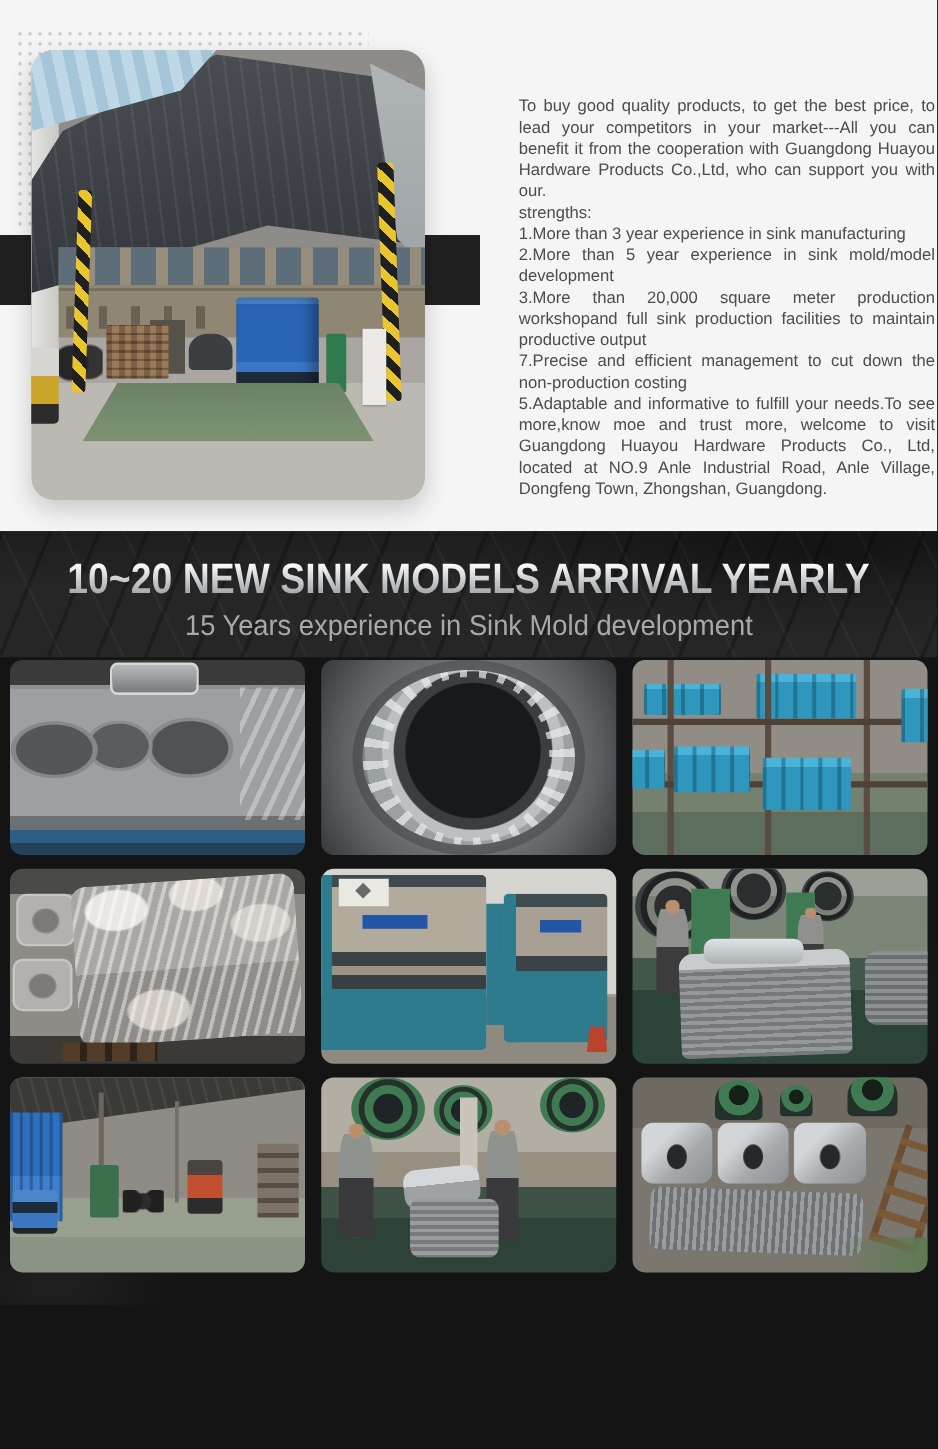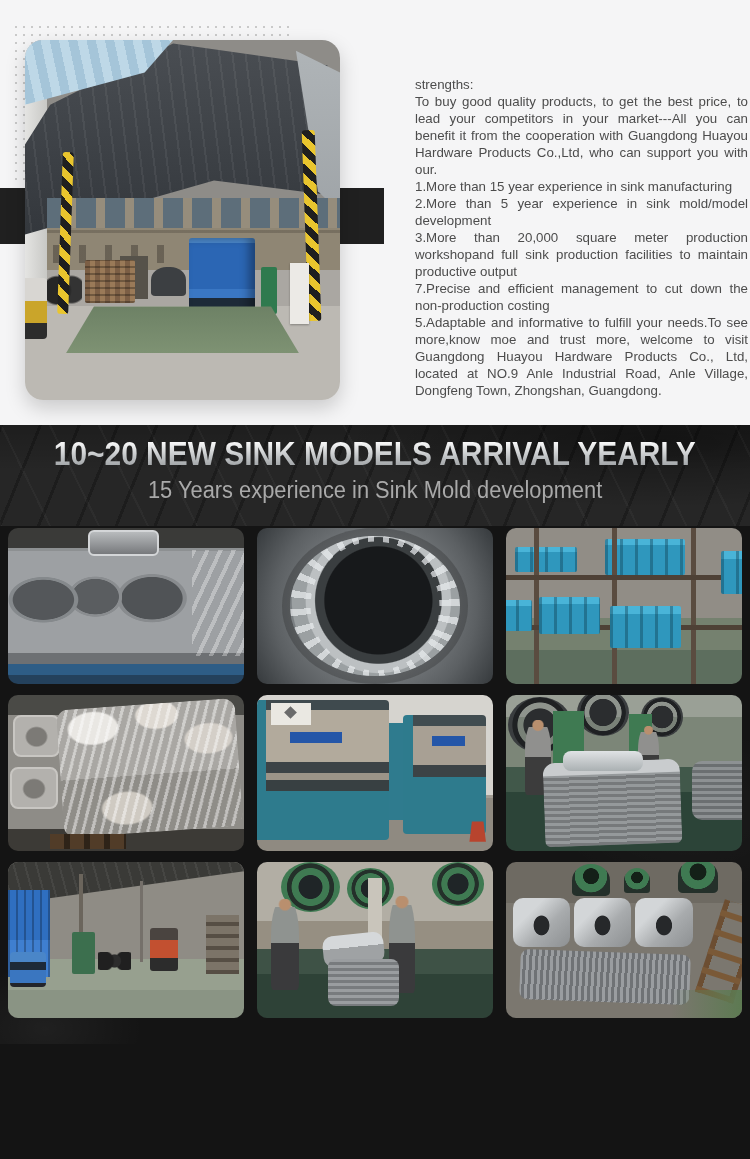--- a/index.html
+++ b/index.html
@@ -92,21 +92,21 @@
   .company-text p { margin:0; }
 
   
   .banner { position:relative; height:101px; background:#262626; overflow:hidden; text-align:center; }
   .banner-art { position:absolute; inset:0;
     background:
       repeating-linear-gradient(112deg, rgba(0,0,0,.25) 0 3px, transparent 3px 36px),
       repeating-linear-gradient(64deg, rgba(255,255,255,.03) 0 2px, transparent 2px 44px),
       radial-gradient(420px 90px at 88% 15%, rgba(0,0,0,.4), transparent 75%),
       linear-gradient(180deg, rgba(0,0,0,.22), transparent 45%); }
-  .banner-inner { position:relative; padding-top:8px; }
+  .banner-inner { position:relative; padding-top:18px; }
   .banner-title { display:inline-block; font-size:34px; line-height:40px; font-weight:bold; white-space:nowrap;
     transform:scaleX(.88); color:#d9d9d9;
     background:linear-gradient(180deg,#fdfdfd 20%,#bfc2c4 60%,#8a8e91 100%);
     -webkit-background-clip:text; background-clip:text; -webkit-text-fill-color:transparent; }
   .banner-subtitle { display:block; margin-top:3px; }
   .banner-subtitle span { display:inline-block; transform:scaleX(.95); font-size:23px; line-height:28px;
     color:#a9a9a9; white-space:nowrap; }
 
   
   .gallery { position:relative; height:518px; background:#141414; padding:2px 8px 26px;
@@ -308,23 +308,23 @@
       <div class="fp-green-machine"></div>
       <div class="fp-mat"></div>
       <div class="fp-pole-l"></div>
       <div class="fp-pole-r"></div>
       <div class="fp-sign"></div>
       <div class="fp-forklift"></div>
     </div>
 
     <div class="company-info">
       <div class="company-text">
+        <p>To buy good quality products, to get the best price, to lead your competitors in your market---All you can benefit it from the cooperation with Guangdong Huayou Hardware Products Co.,Ltd, who can support you with our.</p>
         <p>strengths:</p>
-        <p>To buy good quality products, to get the best price, to lead your competitors in your market---All you can benefit it from the cooperation with Guangdong Huayou Hardware Products Co.,Ltd, who can support you with our.</p>
-        <p>1.More than 15 year experience in sink manufacturing</p>
+        <p>1.More than 3 year experience in sink manufacturing</p>
         <p>2.More than 5 year experience in sink mold/model development</p>
         <p>3.More than 20,000 square meter production workshopand full sink production facilities to maintain productive output</p>
         <p>7.Precise and efficient management to cut down the non-production costing</p>
         <p>5.Adaptable and informative to fulfill your needs.To see more,know moe and trust more,  welcome to visit Guangdong Huayou Hardware Products Co., Ltd, located at NO.9 Anle Industrial Road, Anle Village, Dongfeng Town, Zhongshan, Guangdong.</p>
       </div>
     </div>
   </div>
 
   <div class="banner">
     <div class="banner-art"></div>

